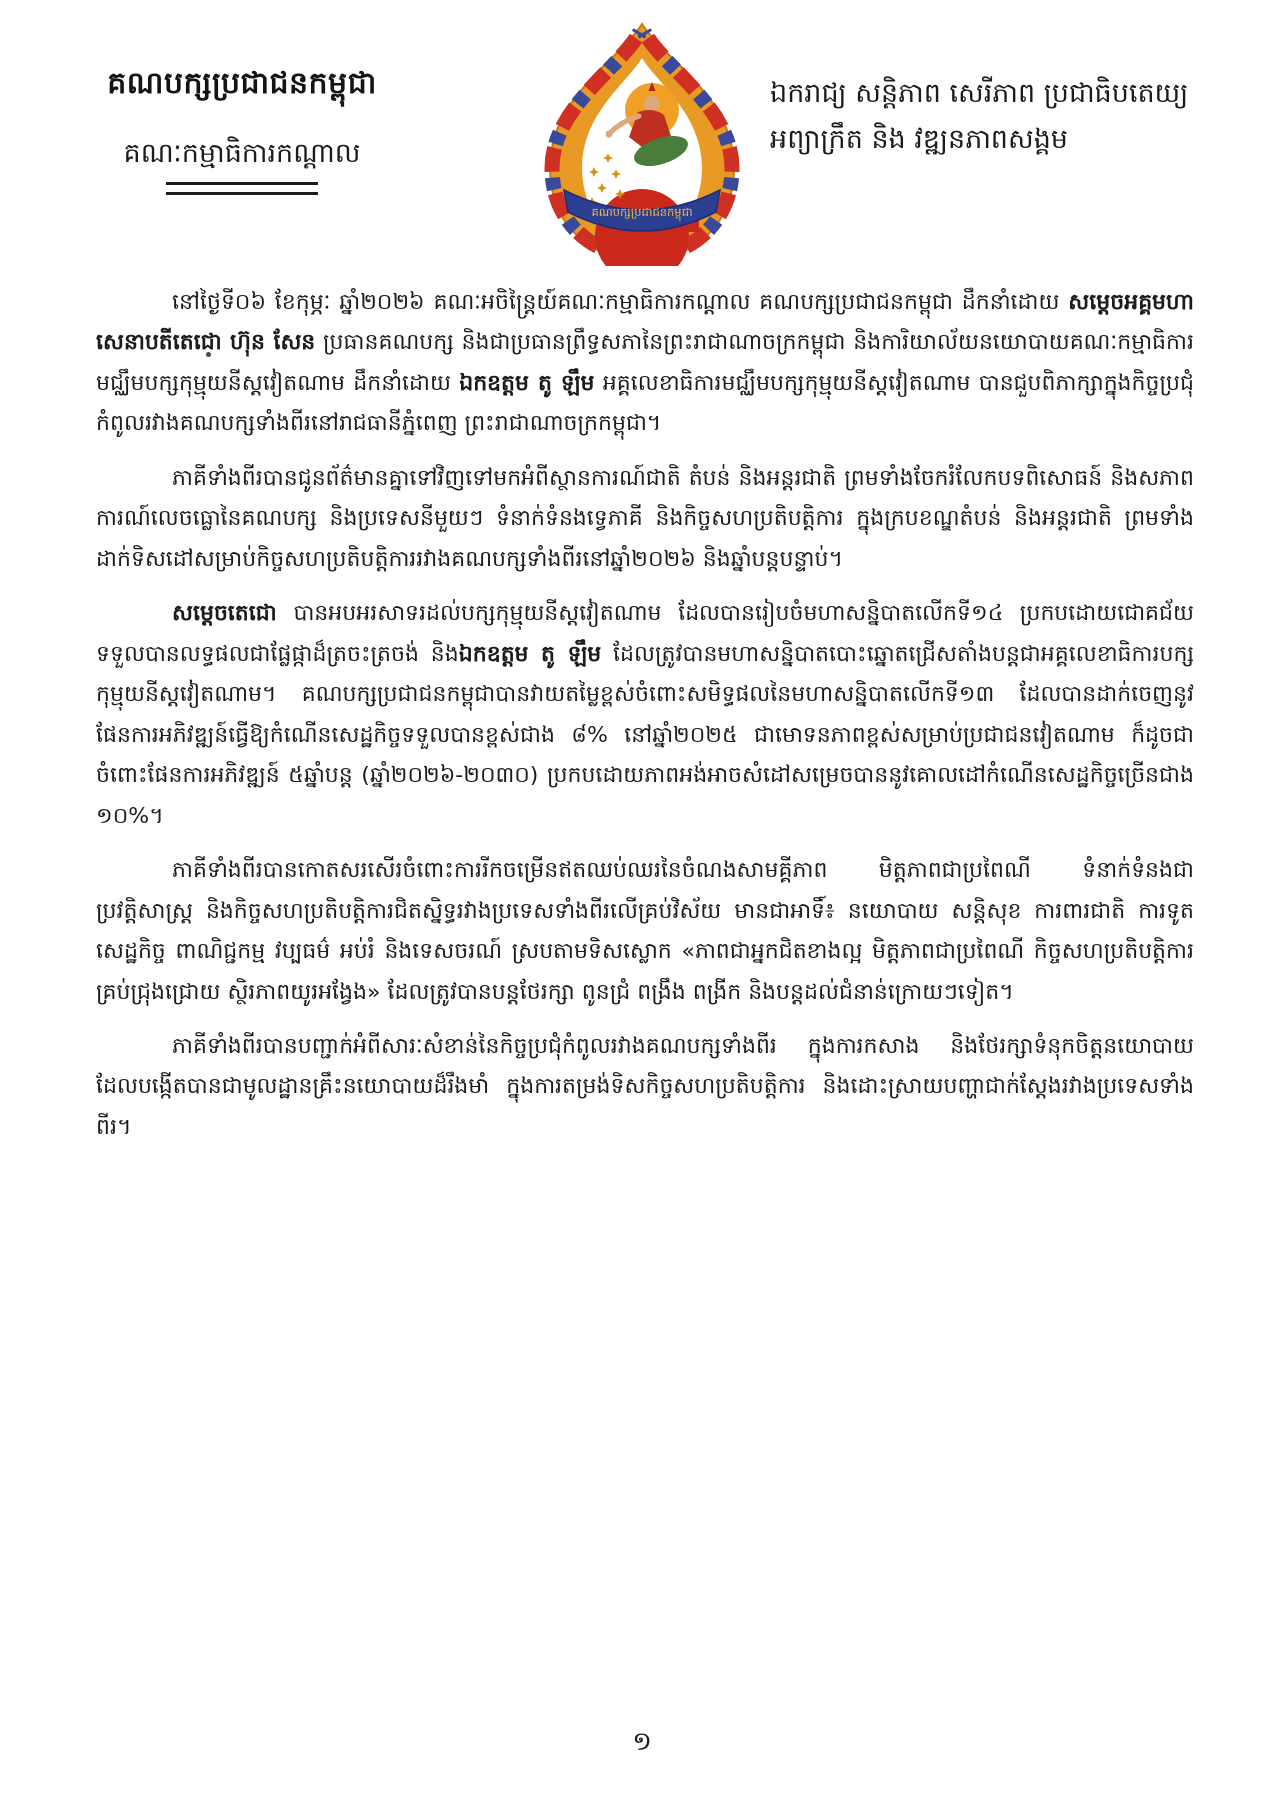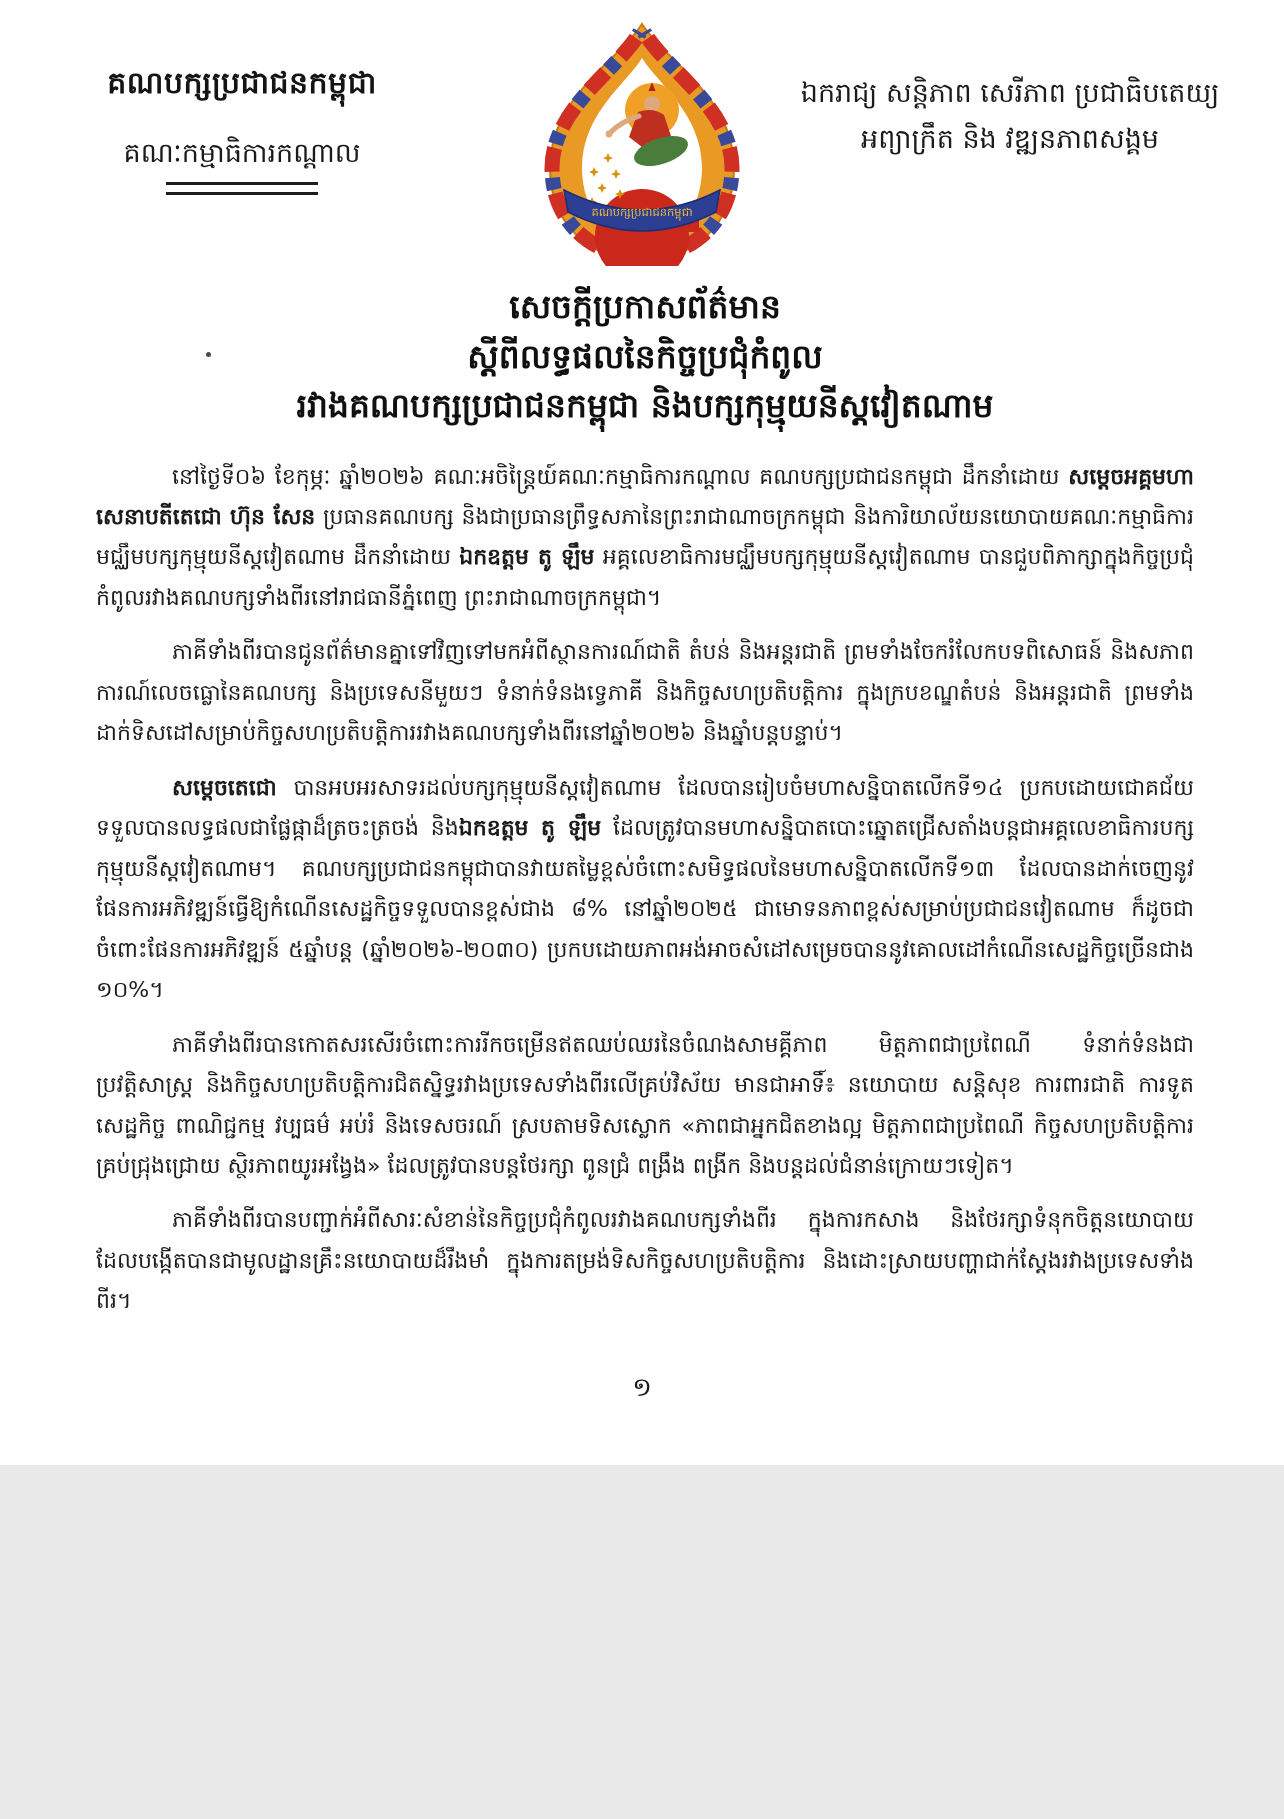--- a/index.html
+++ b/index.html
@@ -1,28 +1,28 @@
 <!DOCTYPE html>
 <html><head>
 <meta charset="utf-8">
 <style>
   html,body { margin:0; padding:0; background:#e9e9e9; }
   .page {
-    position:relative; width:1284px; height:1465px; margin:0 auto;
+    position:relative; width:1284px; height:1819px; margin:0 auto;
     background:#ffffff; font-family:"DejaVu Sans", sans-serif; color:#1b1b1b;
     overflow:hidden;
   }
   
   .header-left { position:absolute; top:64px; left:52px; width:380px; text-align:center; }
   .header-left .l1 { font-size:30px; font-weight:bold; letter-spacing:.5px; color:#141414; }
   .header-left .l2 { font-size:27px; margin-top:28px; color:#1b1b1b; }
   .double-rule { width:152px; height:7px; margin:7px auto 0;
     border-top:3px solid #1d1d1d; border-bottom:3px solid #1d1d1d; }
   .header-right { position:absolute; top:70px; right:34px; width:480px;
-    text-align:center; font-size:27px; line-height:1.7; color:#1b1b1b; }
+    text-align:left; font-size:27px; line-height:1.7; color:#1b1b1b; }
   .logo-wrap { position:absolute; top:18px; left:50%; transform:translateX(-50%);
     width:240px; height:248px; }
   .logo-wrap svg { width:100%; height:100%; display:block; }
   .stray-dot { position:absolute; top:352px; left:206px; width:5px; height:5px;
     border-radius:50%; background:#4a4a4a; }
   
   .content { position:absolute; top:282px; left:96px; width:1098px; }
   .doc-title { text-align:center; font-weight:bold; font-size:33px; line-height:1.5;
     color:#101010; margin-bottom:26px; }
   .body p { font-size:22px; line-height:1.84; text-align:justify; text-indent:76px;
@@ -93,25 +93,20 @@
   </div>
 
   <div class="header-right">
     <div>ឯករាជ្យ សន្តិភាព សេរីភាព ប្រជាធិបតេយ្យ</div>
     <div>អព្យាក្រឹត និង វឌ្ឍនភាពសង្គម</div>
   </div>
 
   <div class="stray-dot"></div>
 
   <div class="content">
-    <div class="doc-title">
-      <div>សេចក្តីប្រកាសព័ត៌មាន</div>
-      <div>ស្តីពីលទ្ធផលនៃកិច្ចប្រជុំកំពូល</div>
-      <div>រវាងគណបក្សប្រជាជនកម្ពុជា និងបក្សកុម្មុយនីស្តវៀតណាម</div>
-    </div>
 
     <div class="body">
       <p><span>នៅថ្ងៃទី០៦ ខែកុម្ភៈ ឆ្នាំ២០២៦ គណៈអចិន្ត្រៃយ៍គណៈកម្មាធិការកណ្តាល គណបក្សប្រជាជនកម្ពុជា ដឹកនាំដោយ </span><span class="b">សម្តេចអគ្គមហាសេនាបតីតេជោ ហ៊ុន សែន</span><span> ប្រធានគណបក្ស និងជាប្រធានព្រឹទ្ធសភានៃព្រះរាជាណាចក្រកម្ពុជា និងការិយាល័យនយោបាយគណៈកម្មាធិការមជ្ឈឹមបក្សកុម្មុយនីស្តវៀតណាម ដឹកនាំដោយ </span><span class="b">ឯកឧត្តម តូ ឡឹម</span><span> អគ្គលេខាធិការមជ្ឈឹមបក្សកុម្មុយនីស្តវៀតណាម បានជួបពិភាក្សាក្នុងកិច្ចប្រជុំកំពូលរវាងគណបក្សទាំងពីរនៅរាជធានីភ្នំពេញ ព្រះរាជាណាចក្រកម្ពុជា។</span></p>
 
       <p><span>ភាគីទាំងពីរបានជូនព័ត៌មានគ្នាទៅវិញទៅមកអំពីស្ថានការណ៍ជាតិ តំបន់ និងអន្តរជាតិ ព្រមទាំងចែករំលែកបទពិសោធន៍ និងសភាពការណ៍លេចធ្លោនៃគណបក្ស និងប្រទេសនីមួយៗ ទំនាក់ទំនងទ្វេភាគី និងកិច្ចសហប្រតិបត្តិការ ក្នុងក្របខណ្ឌតំបន់ និងអន្តរជាតិ ព្រមទាំងដាក់ទិសដៅសម្រាប់កិច្ចសហប្រតិបត្តិការរវាងគណបក្សទាំងពីរនៅឆ្នាំ២០២៦ និងឆ្នាំបន្តបន្ទាប់។</span></p>
 
       <p><span class="b">សម្តេចតេជោ</span><span> បានអបអរសាទរដល់បក្សកុម្មុយនីស្តវៀតណាម ដែលបានរៀបចំមហាសន្និបាតលើកទី១៤ ប្រកបដោយជោគជ័យទទួលបានលទ្ធផលជាផ្លែផ្កាដ៏ត្រចះត្រចង់ និង</span><span class="b">ឯកឧត្តម តូ ឡឹម</span><span> ដែលត្រូវបានមហាសន្និបាតបោះឆ្នោតជ្រើសតាំងបន្តជាអគ្គលេខាធិការបក្សកុម្មុយនីស្តវៀតណាម។ គណបក្សប្រជាជនកម្ពុជាបានវាយតម្លៃខ្ពស់ចំពោះសមិទ្ធផលនៃមហាសន្និបាតលើកទី១៣ ដែលបានដាក់ចេញនូវផែនការអភិវឌ្ឍន៍ធ្វើឱ្យកំណើនសេដ្ឋកិច្ចទទួលបានខ្ពស់ជាង ៨% នៅឆ្នាំ២០២៥ ជាមោទនភាពខ្ពស់សម្រាប់ប្រជាជនវៀតណាម ក៏ដូចជាចំពោះផែនការអភិវឌ្ឍន៍ ៥ឆ្នាំបន្ត (ឆ្នាំ២០២៦-២០៣០) ប្រកបដោយភាពអង់អាចសំដៅសម្រេចបាននូវគោលដៅកំណើនសេដ្ឋកិច្ចច្រើនជាង ១០%។</span></p>
 
       <p><span>ភាគីទាំងពីរបានកោតសរសើរចំពោះការរីកចម្រើនឥតឈប់ឈរនៃចំណងសាមគ្គីភាព មិត្តភាពជាប្រពៃណី ទំនាក់ទំនងជាប្រវត្តិសាស្ត្រ និងកិច្ចសហប្រតិបត្តិការជិតស្និទ្ធរវាងប្រទេសទាំងពីរលើគ្រប់វិស័យ មានជាអាទិ៍៖ នយោបាយ សន្តិសុខ ការពារជាតិ ការទូត សេដ្ឋកិច្ច ពាណិជ្ជកម្ម វប្បធម៌ អប់រំ និងទេសចរណ៍ ស្របតាមទិសស្លោក «ភាពជាអ្នកជិតខាងល្អ មិត្តភាពជាប្រពៃណី កិច្ចសហប្រតិបត្តិការគ្រប់ជ្រុងជ្រោយ ស្ថិរភាពយូរអង្វែង» ដែលត្រូវបានបន្តថែរក្សា ពូនជ្រំ ពង្រឹង ពង្រីក និងបន្តដល់ជំនាន់ក្រោយៗទៀត។</span></p>
 

